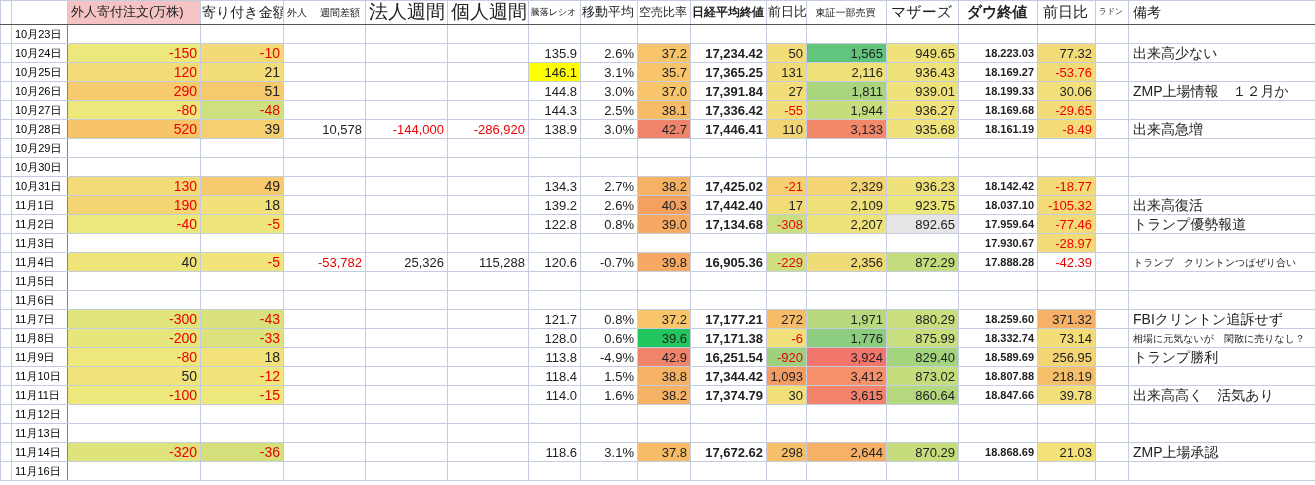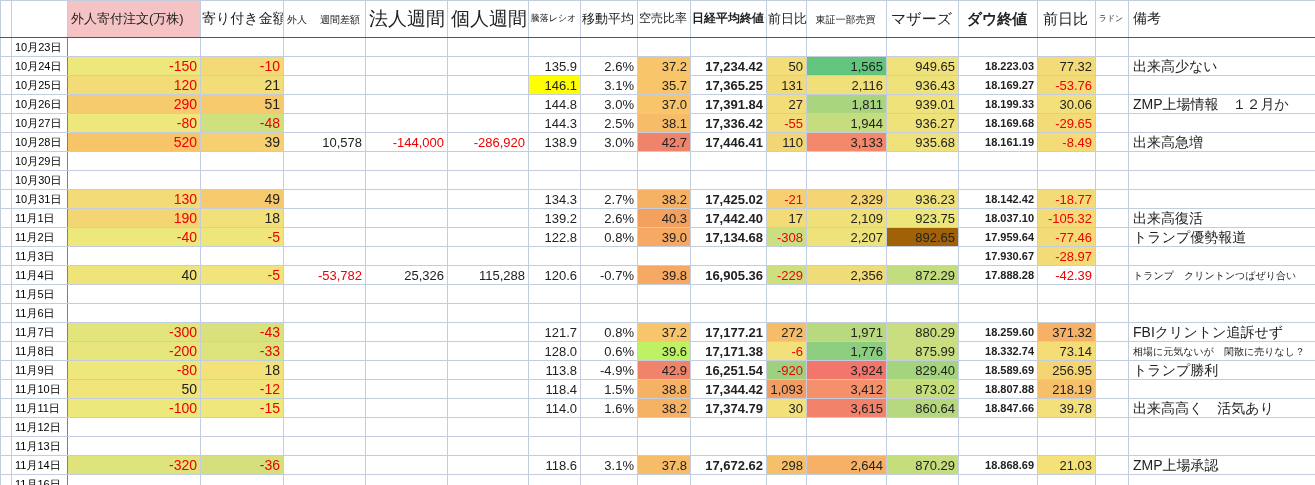--- a/index.html
+++ b/index.html
@@ -7,21 +7,21 @@
     position:relative;width:1315px;height:485px;overflow:hidden;
     font-family:"Liberation Sans","DejaVu Sans",sans-serif;
     background:#fff;
   }
   table{border-collapse:collapse;table-layout:fixed;width:1315px;}
   td{
     border:1px solid #c3cdde;height:19px;padding:0 3px 0 1px;
     white-space:nowrap;overflow:hidden;font-size:13px;color:#222;
     text-align:right;box-sizing:border-box;line-height:17px;
   }
-  thead td{height:37px;text-align:center;vertical-align:middle;border-bottom:1px solid #555;line-height:1.1;}
+  thead td{height:24px;text-align:center;vertical-align:middle;border-bottom:1px solid #555;line-height:1.1;}
   td.gut{padding:0;}
   td.date{font-size:11px;text-align:left;padding-left:3px;border-right:1px solid #808080;color:#000;}
   thead td.date,thead td.gut{border-right:1px solid #c3cdde;}
   .h-b{background:#f5c3c3;text-align:left;font-size:13px;padding-left:3px;}
   .h-c{font-size:14px;}
   .pair{display:flex;justify-content:space-between;align-items:center;padding:0 2px;}
   .h-d .pair{font-size:10px;}
   .h-e .pair,.h-f .pair{font-size:19px;}
   .h-g{font-size:9px;}
   .h-h{font-size:13px;}
@@ -312,21 +312,21 @@
           <td class="c-c red" style="background-color: rgb(238, 230, 122);">-5</td>
           <td class="c-d"></td>
           <td class="c-e"></td>
           <td class="c-f"></td>
           <td class="c-g">122.8</td>
           <td class="c-h">0.8%</td>
           <td class="c-i" style="background-color: rgb(246, 169, 99);">39.0</td>
           <td class="c-j">17,134.68</td>
           <td class="c-k red" style="background-color: rgb(203, 223, 128);">-308</td>
           <td class="c-l" style="background-color: rgb(238, 226, 122);">2,207</td>
-          <td class="c-m" style="background-color: #a16207; margin-left: 43px;">892.65</td>
+          <td class="c-m" style="background-color: #e5e5e5; margin-left: 43px;">892.65</td>
           <td class="c-n">17.959.64</td>
           <td class="c-o red" style="background-color: rgb(243, 220, 120);">-77.46</td>
           <td class="c-p"></td>
           <td class="c-q">トランプ優勢報道</td>
         </tr>
         <tr>
           <td class="gut"></td>
           <td class="date">11月3日</td>
           <td class="c-b"></td>
           <td class="c-c"></td>
@@ -428,21 +428,21 @@
         <tr>
           <td class="gut"></td>
           <td class="date">11月8日</td>
           <td class="c-b red" style="background-color: rgb(231, 230, 124);">-200</td>
           <td class="c-c red" style="background-color: rgb(221, 227, 124);">-33</td>
           <td class="c-d"></td>
           <td class="c-e"></td>
           <td class="c-f"></td>
           <td class="c-g">128.0</td>
           <td class="c-h">0.6%</td>
-          <td class="c-i" style="background-color: #bef264; padding-left: 11px;">39.6</td>
+          <td class="c-i" style="background-color: #22c55e; padding-left: 11px;">39.6</td>
           <td class="c-j">17,171.38</td>
           <td class="c-k red" style="background-color: rgb(242, 224, 122);">-6</td>
           <td class="c-l" style="background-color: rgb(140, 205, 128);">1,776</td>
           <td class="c-m" style="background-color: rgb(201, 222, 126);">875.99</td>
           <td class="c-n">18.332.74</td>
           <td class="c-o" style="background-color: rgb(244, 221, 119);">73.14</td>
           <td class="c-p"></td>
           <td class="c-q small">相場に元気ないが　閑散に売りなし？</td>
         </tr>
         <tr>

